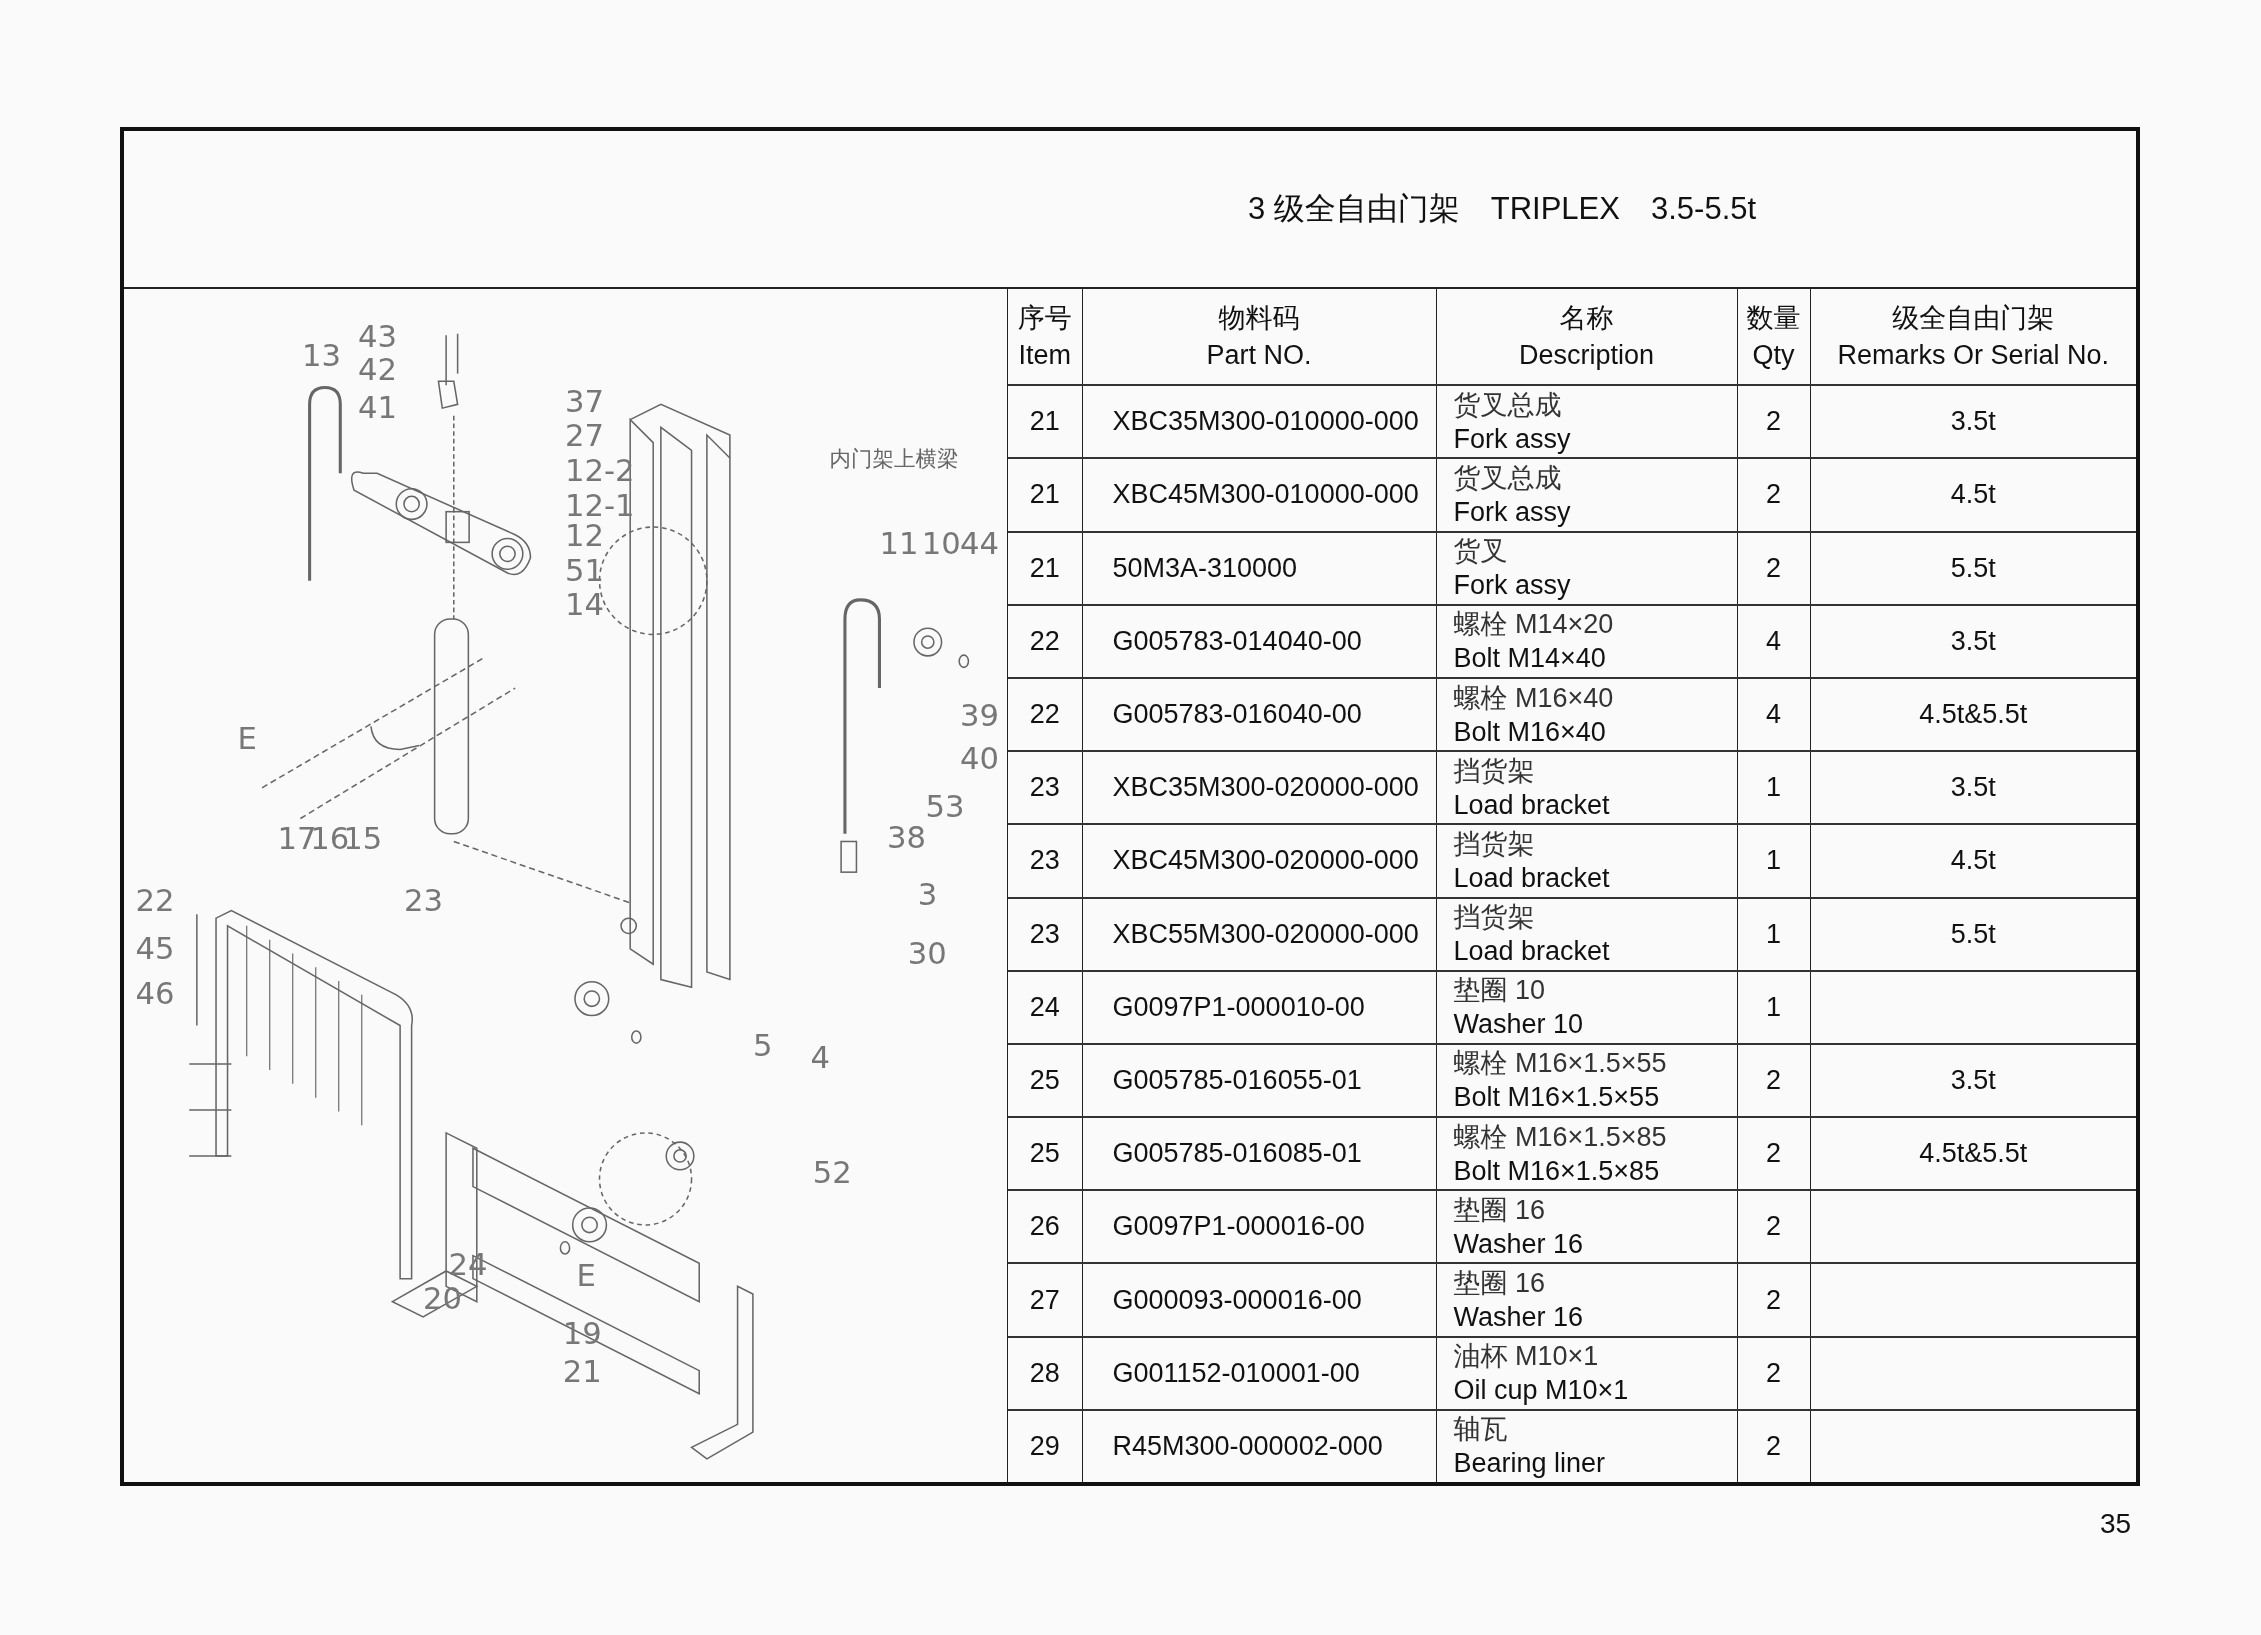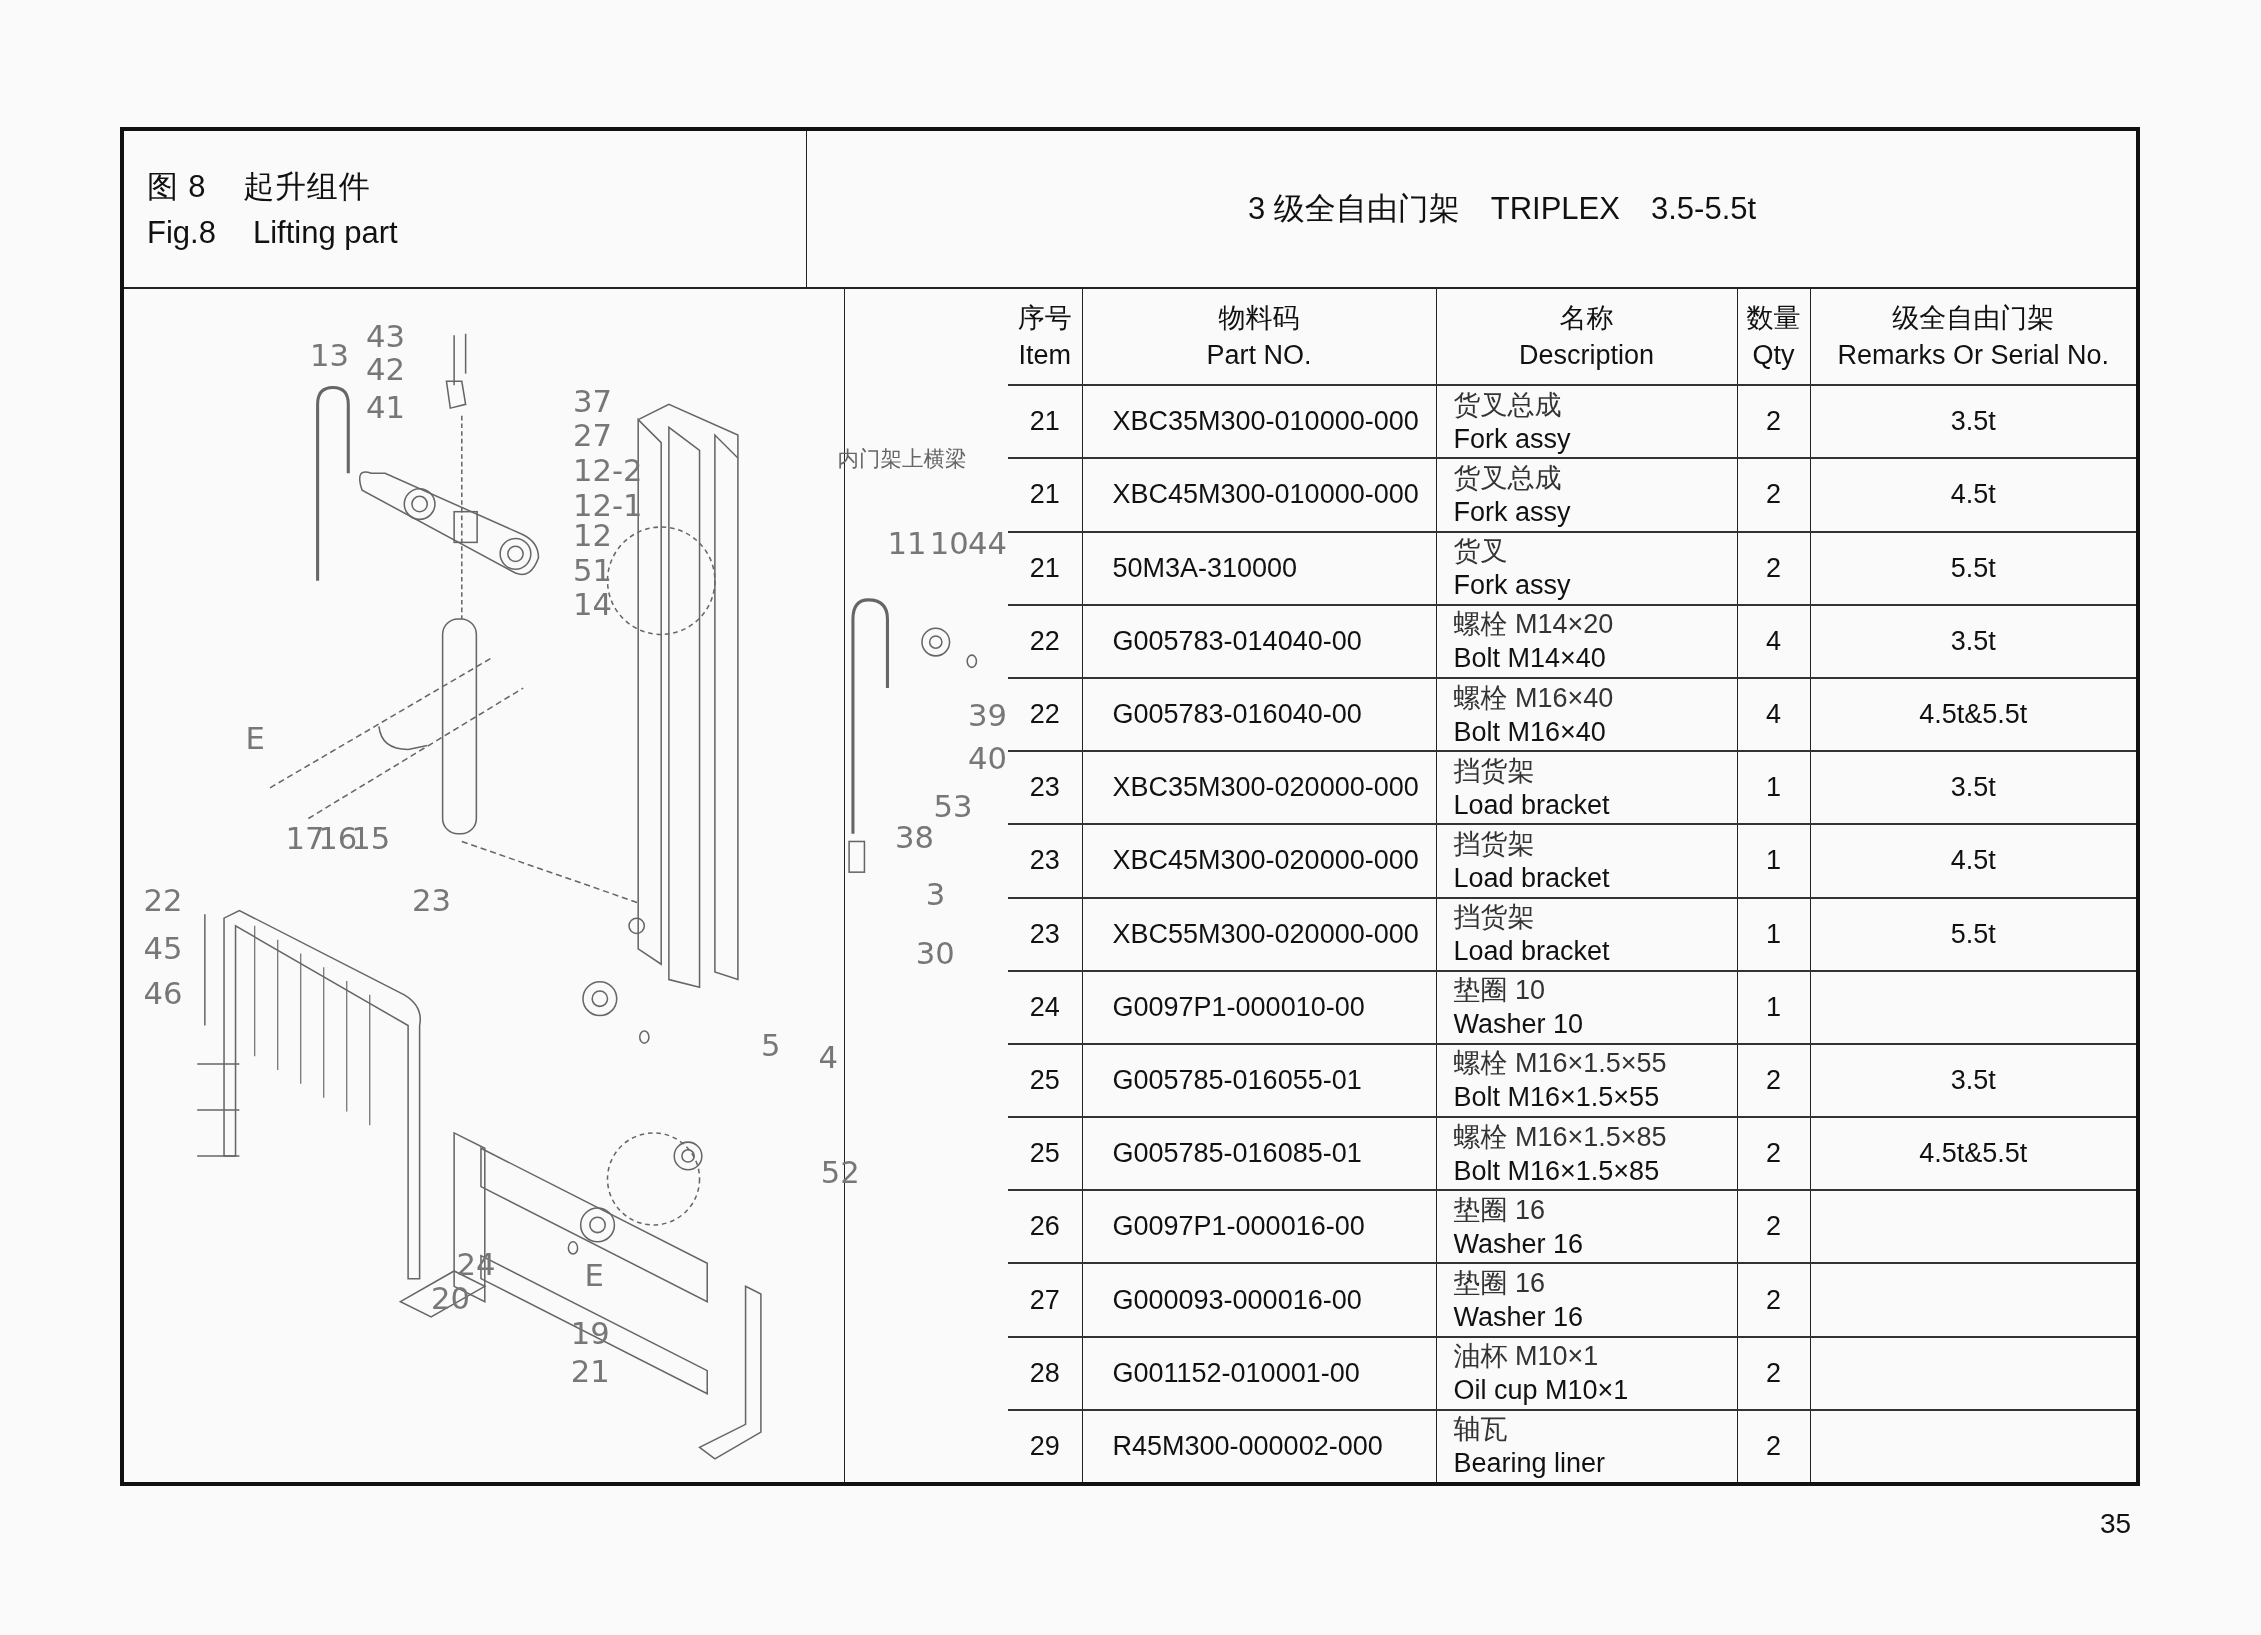--- a/index.html
+++ b/index.html
@@ -22,21 +22,21 @@
   .title-right {
     position:absolute; left:683px; top:0; right:0; height:156px;
     display:flex; align-items:center; justify-content:center;
     font-size:31px; padding-left:61px; box-sizing:border-box;
   }
   .title-right .gap { display:inline-block; width:31px; }
   .title-divider {
     position:absolute; left:0; right:0; top:156px; height:2.3px; background:#222;
   }
   .diagram {
-    position:absolute; left:8px; top:158px; width:713px; bottom:0;
+    position:absolute; left:0; top:158px; width:884px; bottom:0;
     border-right:1.5px solid #222; box-sizing:border-box;
   }
   .diagram svg { position:absolute; left:0; top:0; }
   .table {
     position:absolute; left:884px; top:158px; right:0; bottom:0;
   }
   table.parts {
     border-collapse:collapse; width:100%; height:100%; table-layout:fixed;
   }
   table.parts td, table.parts th {
@@ -52,28 +52,20 @@
   .cn-light { color:#333; }
   .page-number { position:absolute; left:2100px; top:1508px; font-size:28px; }
   .lbl { font-family:"DejaVu Sans", sans-serif; font-size:40px; fill:#777; }
   .lbl-cn { font-family:"DejaVu Sans", sans-serif; font-size:28px; fill:#666; }
 </style>
 </head>
 <body>
 
 <div class="frame">
 
-  <div class="title-left">
-    <div class="cn">
-      <span>图 8</span><span class="gap"></span><span>起升组件</span>
-    </div>
-    <div class="en">
-      <span>Fig.8</span><span class="gap"></span><span>Lifting part</span>
-    </div>
-  </div>
 
   <div class="title-right">
     <span>3 级全自由门架</span>
       <span class="gap"></span>
     <span>TRIPLEX</span>
       <span class="gap"></span>
     <span>3.5-5.5t</span>
   </div>
 
   <div class="title-divider"></div>

